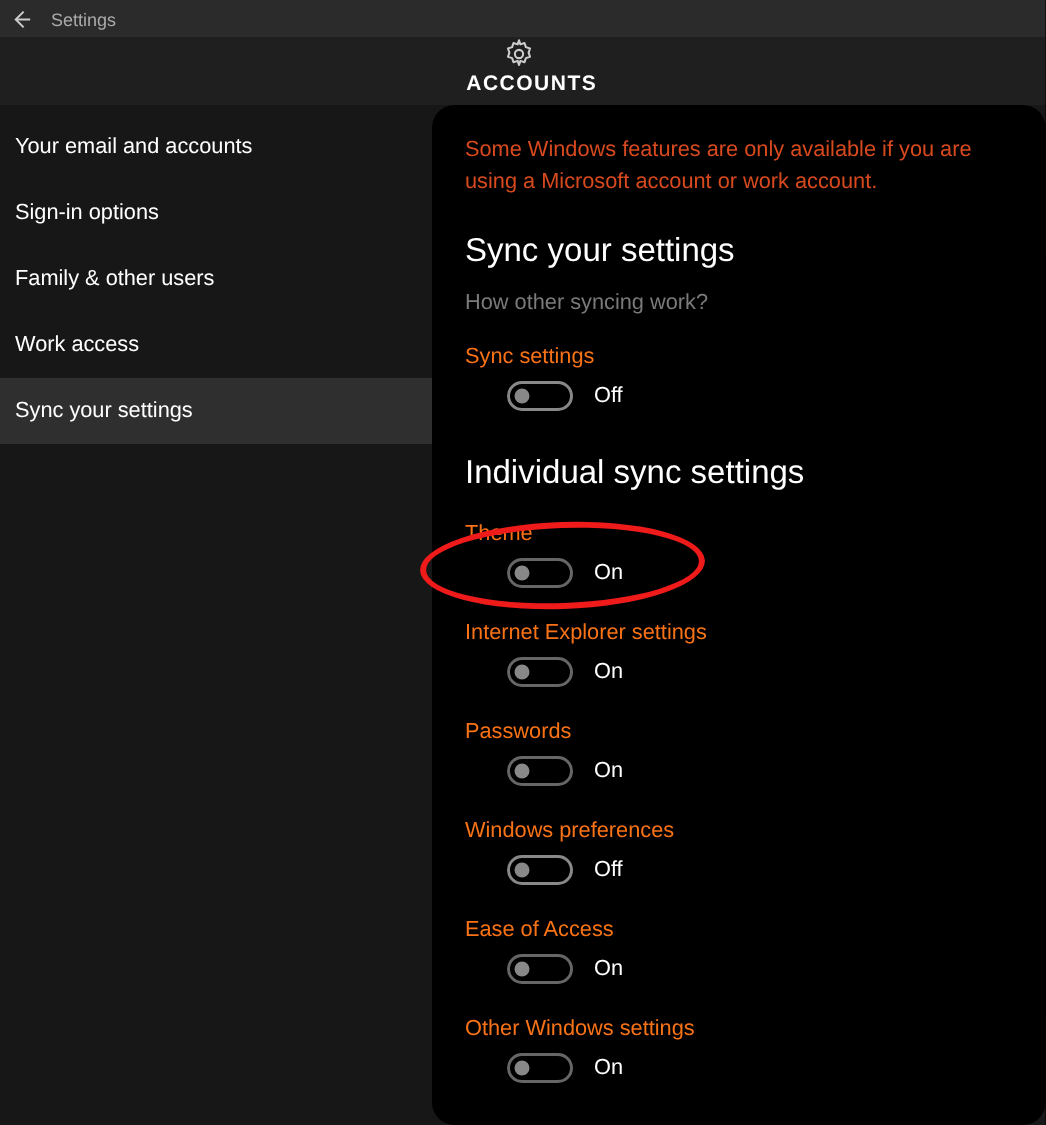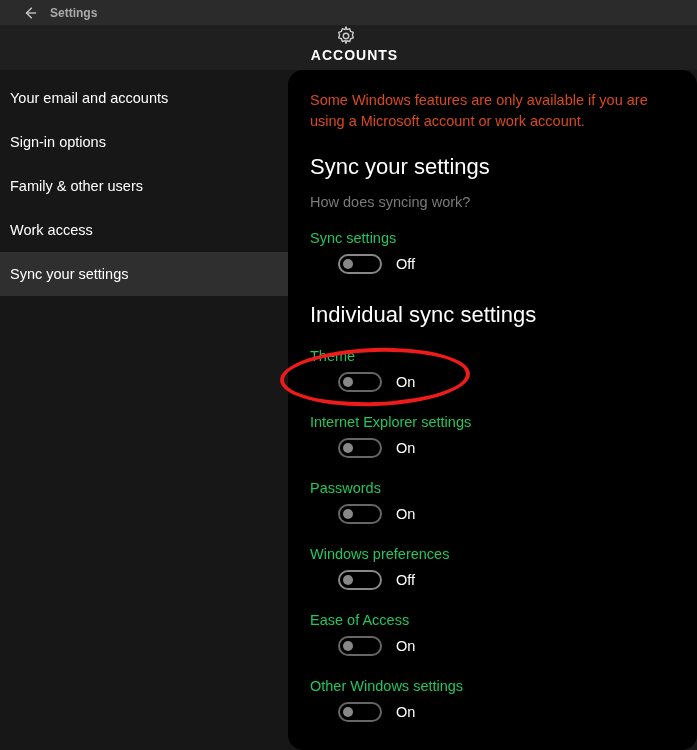--- a/index.html
+++ b/index.html
@@ -9,22 +9,21 @@
     background: #171717;
     color: #ffffff;
     font-size: 14px;
     position: relative;
   }
   .titlebar {
     height: 25px;
     background: #2b2b2b;
     display: flex;
     align-items: center;
-    padding-left: 20px;
-    font-weight: bold;
+    padding-left: 4px;
   }
   .back-btn {
     width: 20px; height: 20px;
     display: flex; align-items: center; justify-content: center;
     color: #cccccc;
     cursor: pointer;
     margin-right: 10px;
   }
   .titlebar-title {
     font-size: 12px;
@@ -89,21 +88,21 @@
     color: #ffffff;
     margin-bottom: 14px;
   }
   .link-text {
     color: #7a7a7a;
     font-size: 14.5px;
     margin-bottom: 20px;
     cursor: pointer;
   }
   .setting-label {
-    color: #22c55e;
+    color: #f97316;
     font-size: 14.5px;
     margin-bottom: 8px;
   }
   .toggle-row {
     display: flex;
     align-items: center;
     margin-bottom: 22px;
     padding-left: 28px;
   }
   .toggle {
@@ -181,21 +180,21 @@
       <div class="sidebar-item"><span>Family &amp; other users</span></div>
       <div class="sidebar-item"><span>Work access</span></div>
       <div class="sidebar-item active"><span>Sync your settings</span></div>
     </div>
 
   <div class="content">
     <div class="warning">Some Windows features are only available if you are using a Microsoft account or work account.</div>
 
     <h2 class="section">Sync your settings</h2>
 
-    <div class="link-text">How does syncing work?</div>
+    <div class="link-text">How other syncing work?</div>
 
     <div class="group">
       <div class="setting-label">Sync settings</div>
       <div class="toggle-row">
         <div class="toggle off">
             <div class="knob"></div>
           </div>
         <div class="toggle-state">Off</div>
       </div>
     </div>

